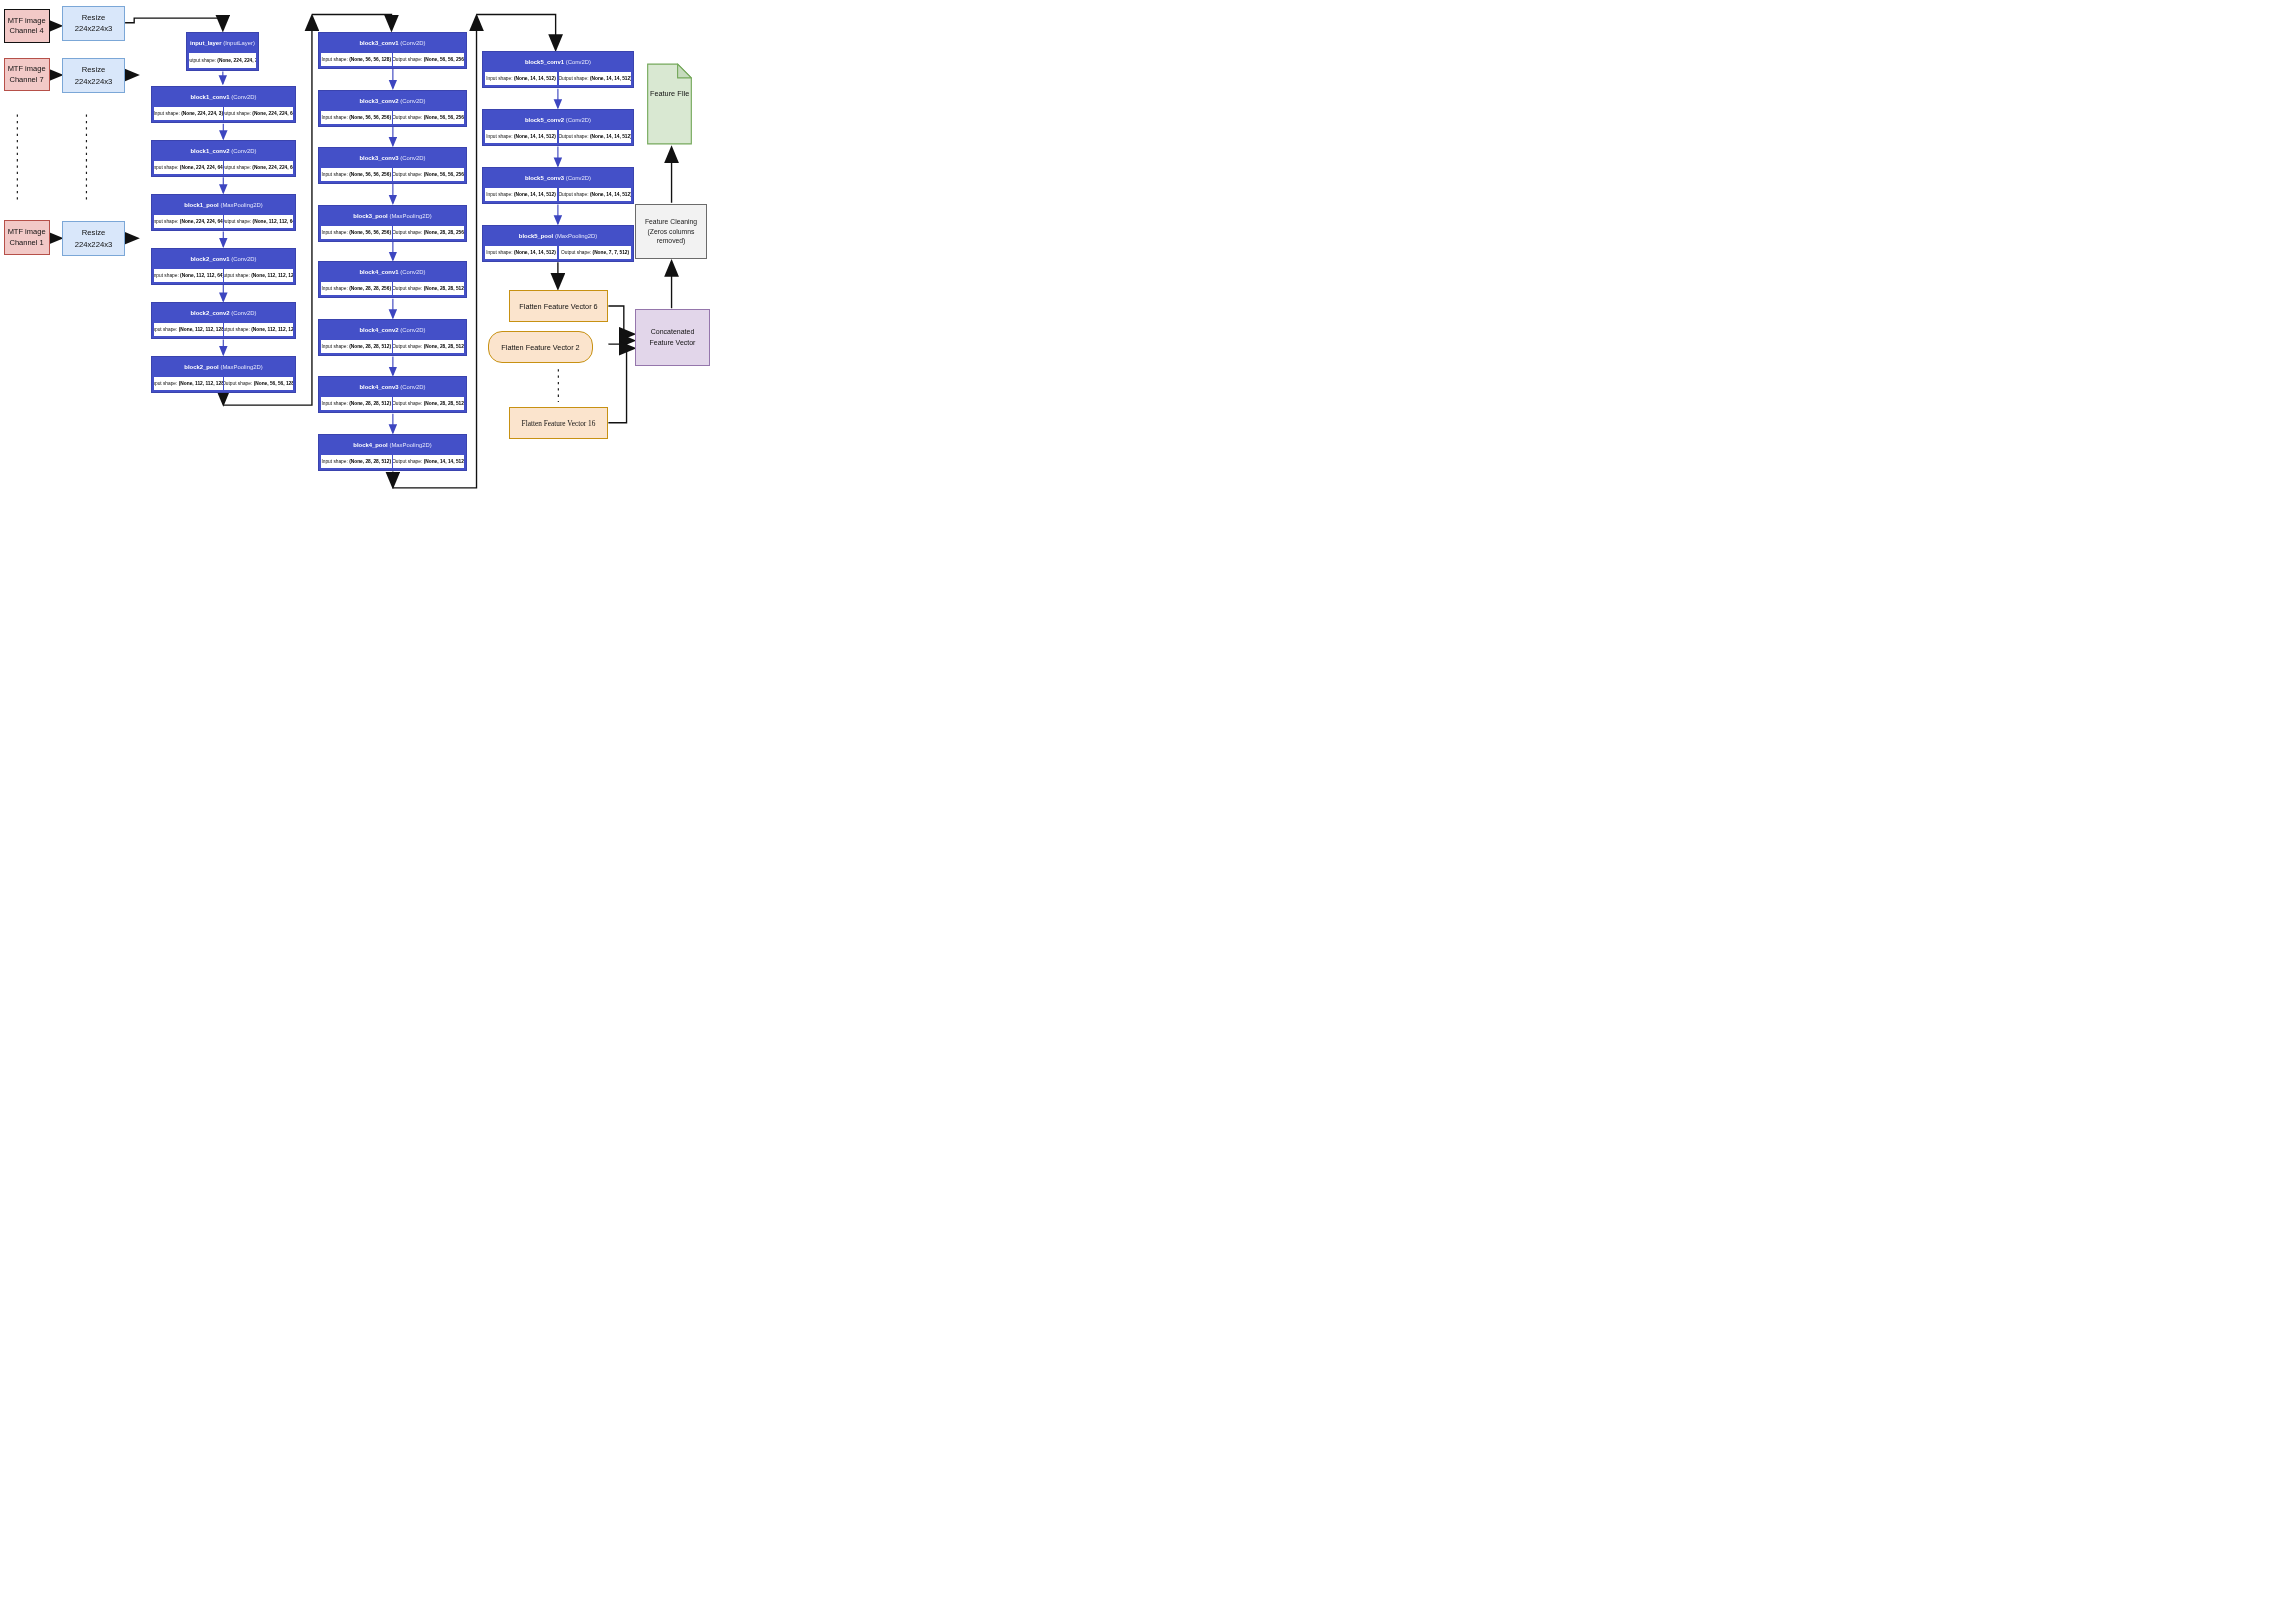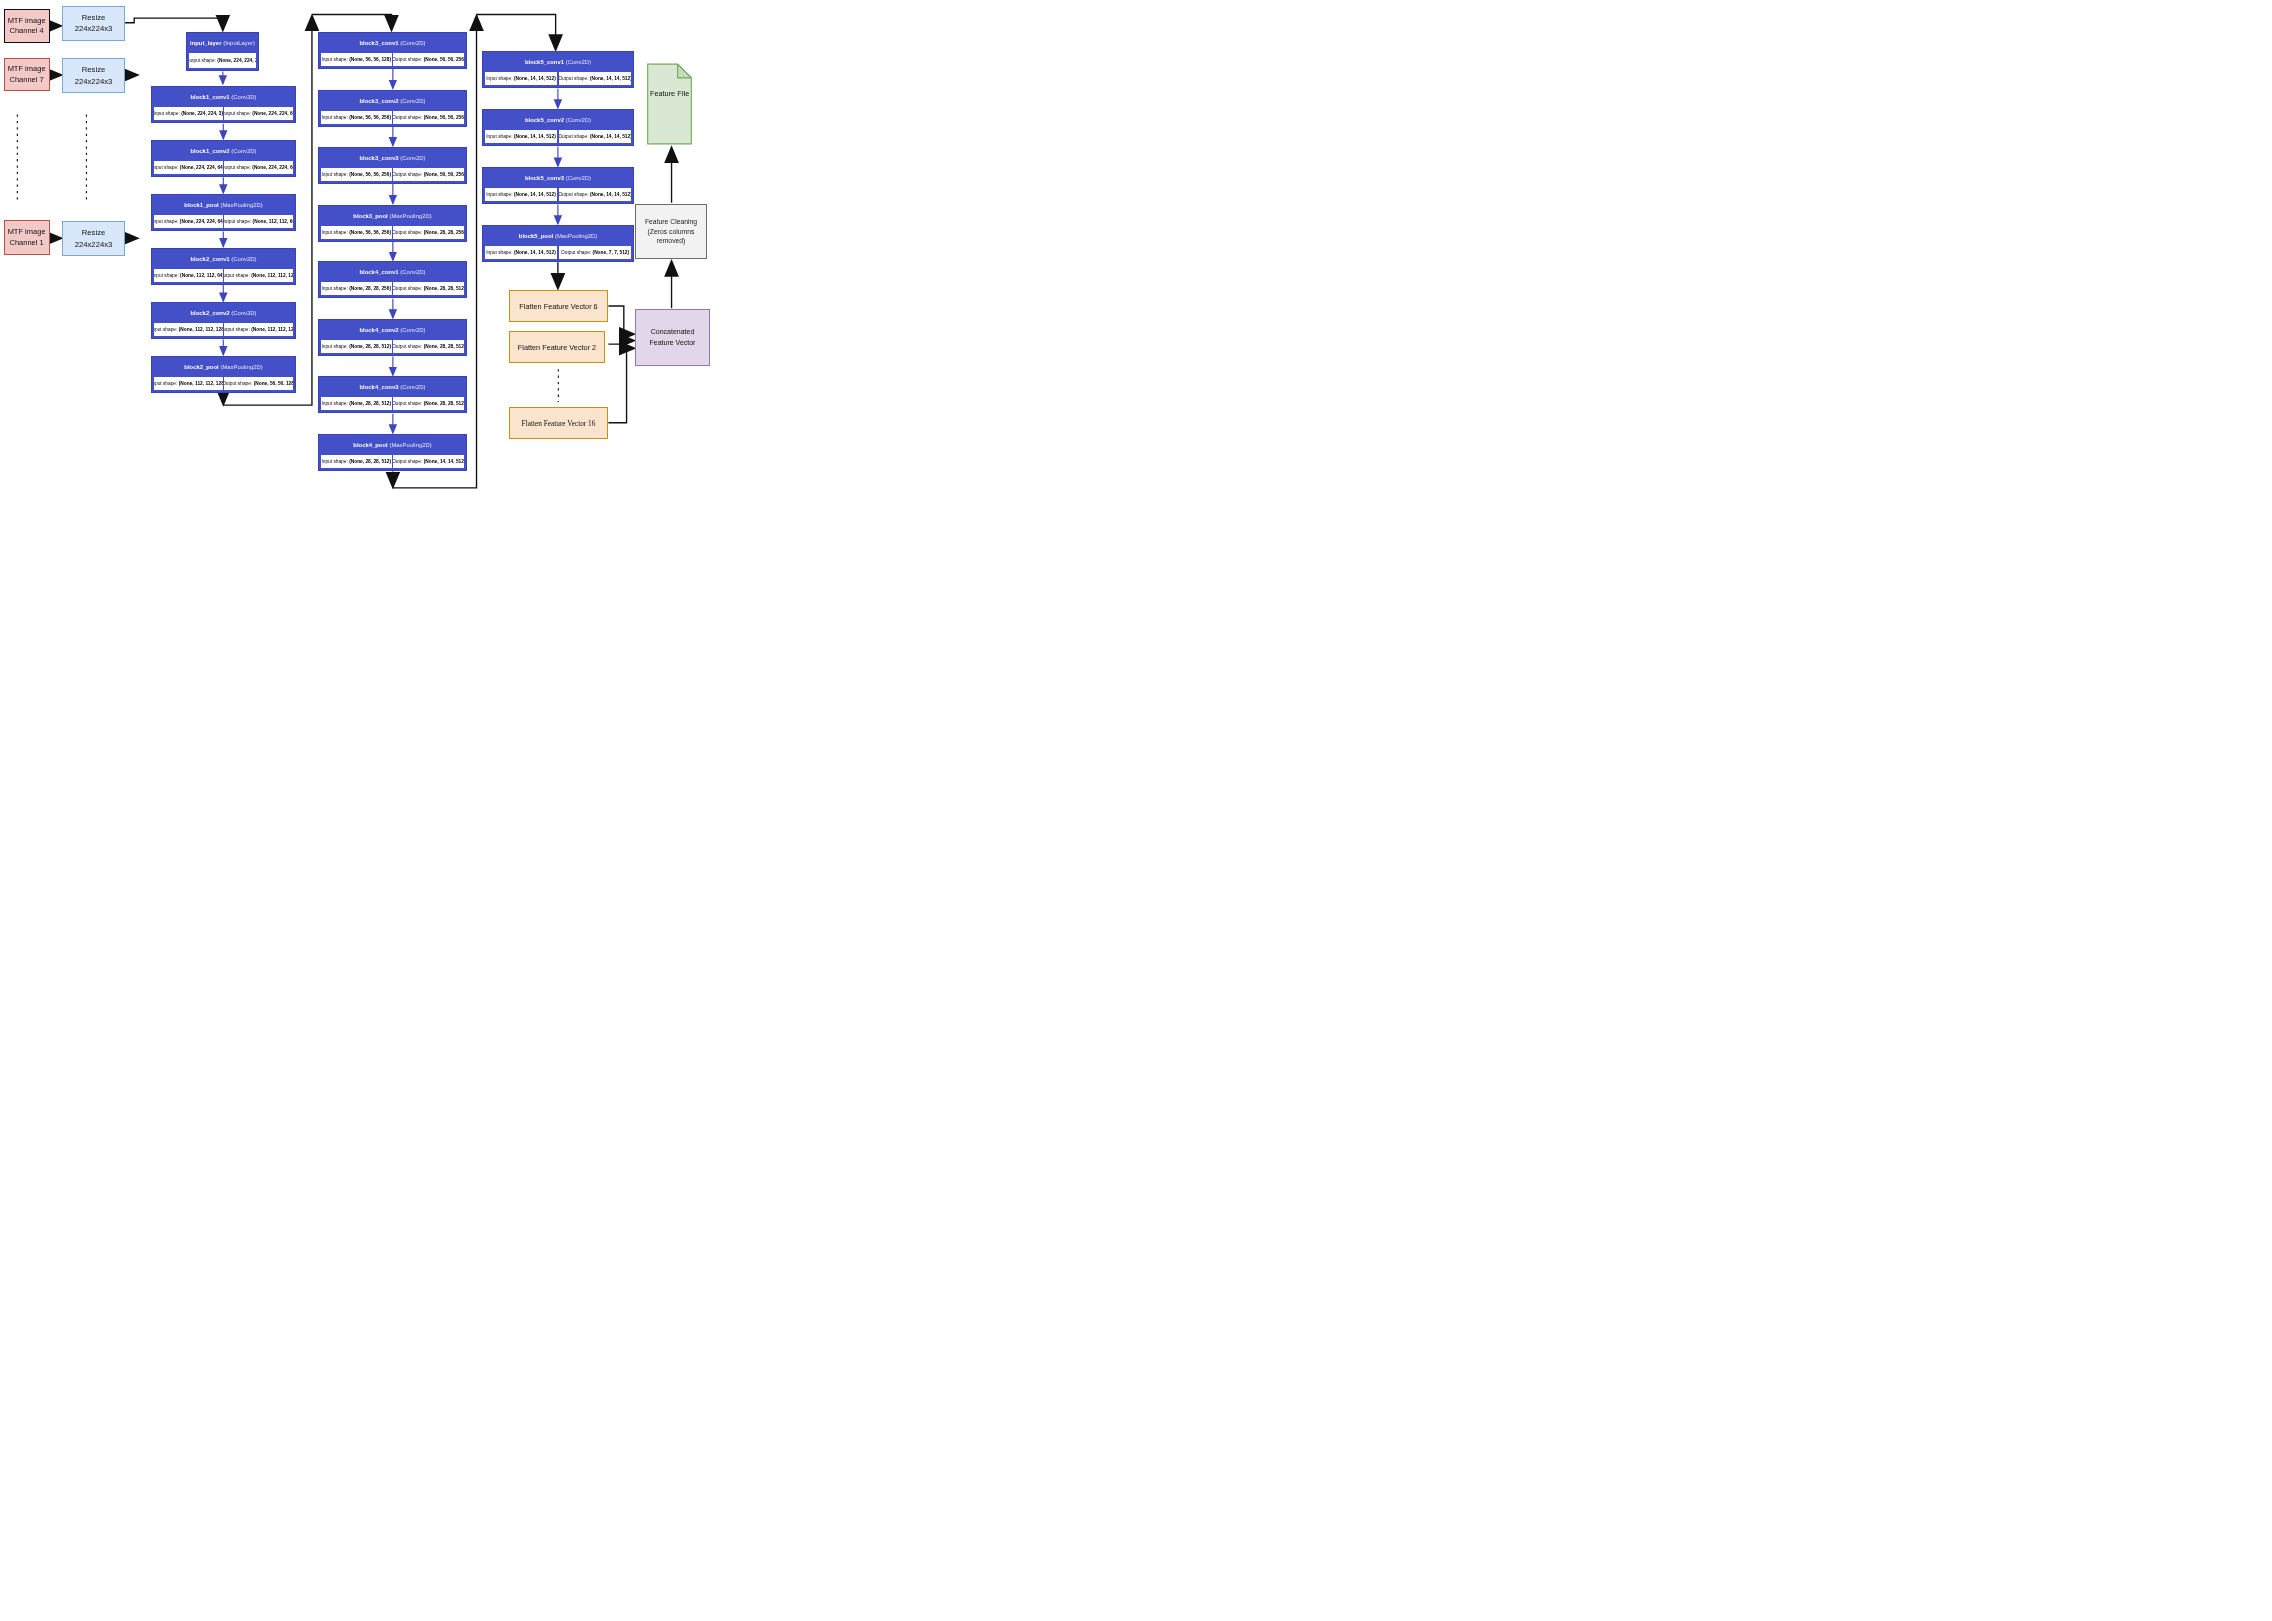--- a/index.html
+++ b/index.html
@@ -431,21 +431,21 @@
 
   <div class="abs cleaning-box" style="left:635px;top:204px;width:72px;height:55px;">
     <span>Feature Cleaning</span>
     <span>(Zeros columns</span>
     <span>removed)</span>
   </div>
 
   <div class="abs flatten-box" style="left:509px;top:290px;width:99px;height:32px;">
     <span>Flatten Feature Vector 6</span>
   </div>
-  <div class="abs flatten-box" style="left:509px;top:331px;width:96px;height:32px;">
+  <div class="abs flatten-box" style="left:488px;top:331px;width:105px;height:32px;border-radius:14px;">
     <span>Flatten Feature Vector 2</span>
   </div>
   <div class="abs flatten-box" style="left:509px;top:407px;width:99px;height:32px;font-family:Liberation Serif, serif;">
     <span>Flatten Feature Vector 16</span>
   </div>
 
   <div class="abs concat-box" style="left:635px;top:309px;width:75px;height:57px;">
     <span>Concatenated</span>
     <span>Feature Vector</span>
   </div>

